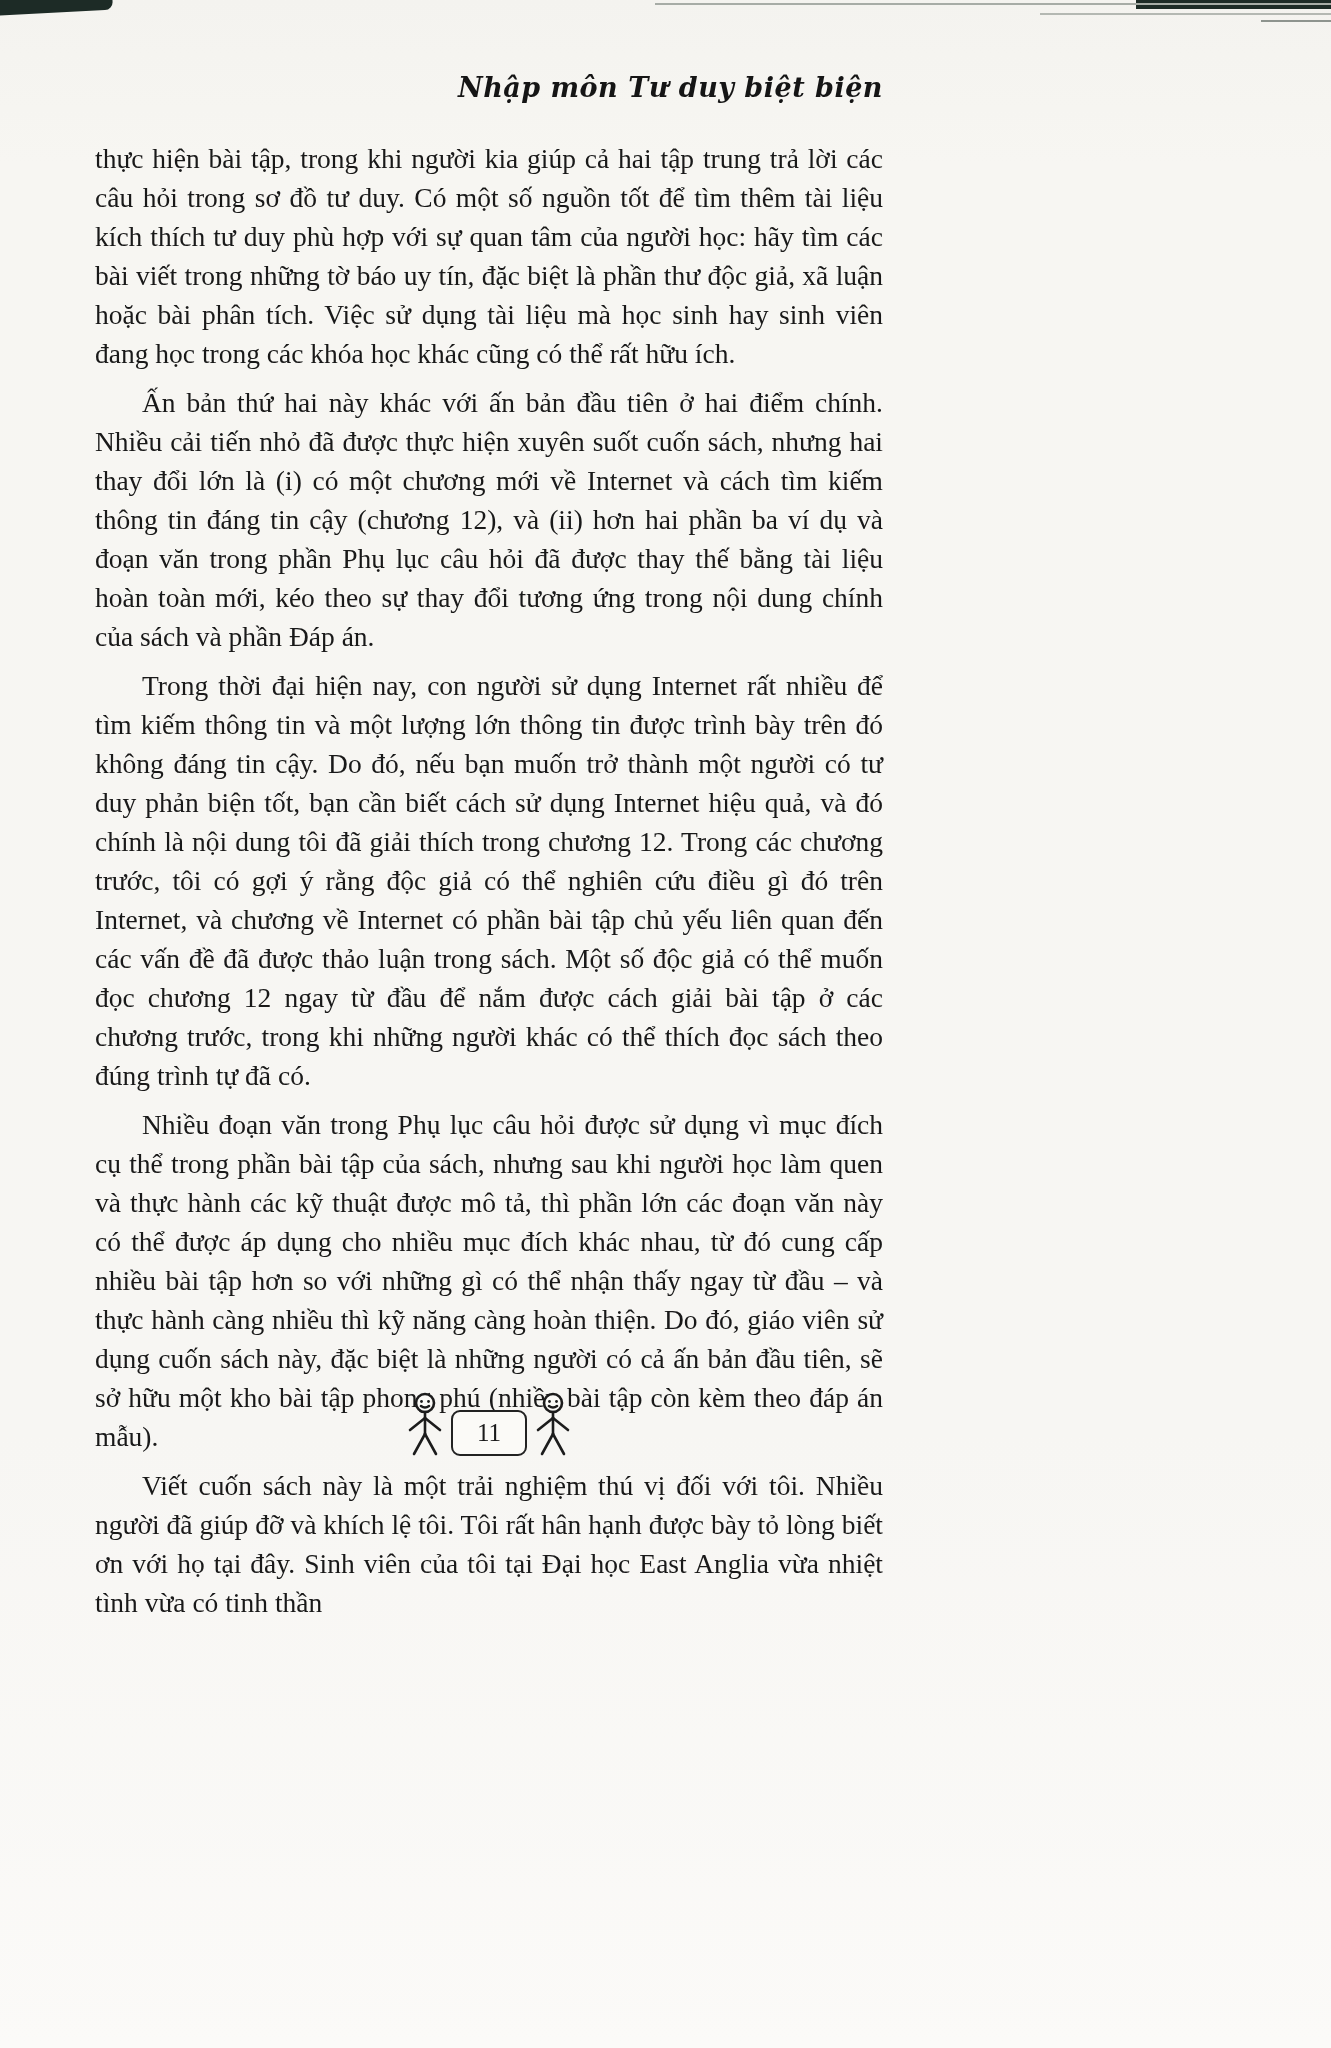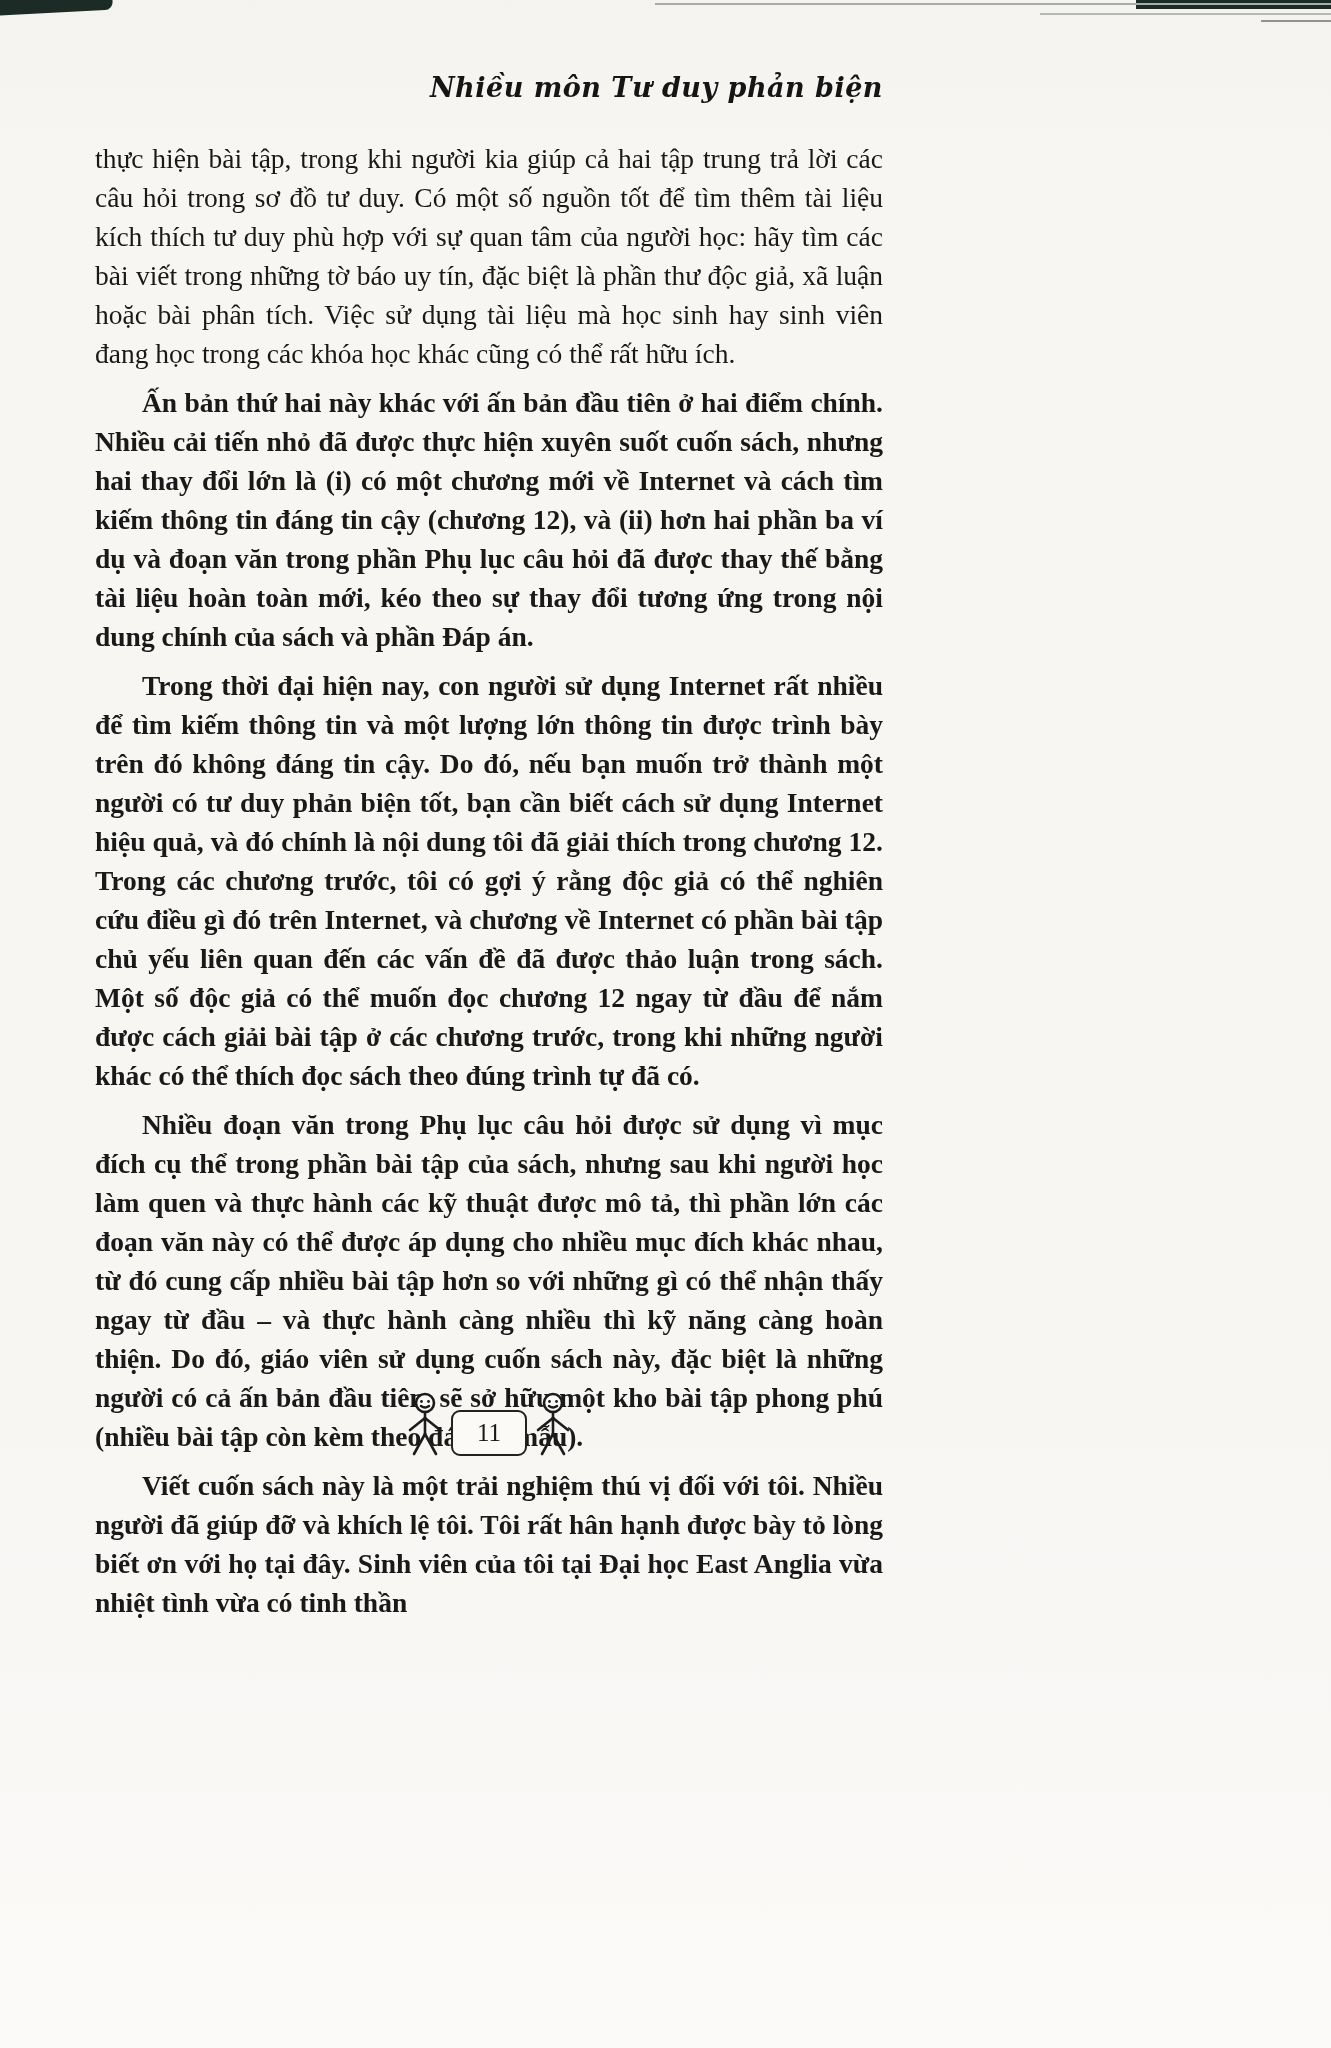--- a/index.html
+++ b/index.html
@@ -77,21 +77,20 @@
     font-size: 27.5px;
     line-height: 39px;
     text-align: justify;
     color: #191919;
   }
   .text-block p {
     margin: 0 0 10px 0;
   }
   .text-block p.indent {
     text-indent: 47px;
-    font-weight: bold;
   }
 
   
   .page-footer {
     position: absolute;
     top: 1392px;
     left: 95px;
     width: 788px;
     display: flex;
     align-items: flex-end;
@@ -123,21 +122,21 @@
 <body>
 
 <div class="sheet">
 
   <div class="artifact-tl"></div>
   <div class="artifact-tr"></div>
   <div class="scanline-1"></div>
   <div class="scanline-2"></div>
   <div class="scanline-3"></div>
 
-  <div class="running-header">Nhiều môn Tư duy phản biện</div>
+  <div class="running-header">Nhập môn Tư duy biệt biện</div>
 
   <div class="text-block">
     <p>thực hiện bài tập, trong khi người kia giúp cả hai tập trung trả lời các câu hỏi trong sơ đồ tư duy. Có một số nguồn tốt để tìm thêm tài liệu kích thích tư duy phù hợp với sự quan tâm của người học: hãy tìm các bài viết trong những tờ báo uy tín, đặc biệt là phần thư độc giả, xã luận hoặc bài phân tích. Việc sử dụng tài liệu mà học sinh hay sinh viên đang học trong các khóa học khác cũng có thể rất hữu ích.</p>
     <p class="indent">Ấn bản thứ hai này khác với ấn bản đầu tiên ở hai điểm chính. Nhiều cải tiến nhỏ đã được thực hiện xuyên suốt cuốn sách, nhưng hai thay đổi lớn là (i) có một chương mới về Internet và cách tìm kiếm thông tin đáng tin cậy (chương 12), và (ii) hơn hai phần ba ví dụ và đoạn văn trong phần Phụ lục câu hỏi đã được thay thế bằng tài liệu hoàn toàn mới, kéo theo sự thay đổi tương ứng trong nội dung chính của sách và phần Đáp án.</p>
     <p class="indent">Trong thời đại hiện nay, con người sử dụng Internet rất nhiều để tìm kiếm thông tin và một lượng lớn thông tin được trình bày trên đó không đáng tin cậy. Do đó, nếu bạn muốn trở thành một người có tư duy phản biện tốt, bạn cần biết cách sử dụng Internet hiệu quả, và đó chính là nội dung tôi đã giải thích trong chương 12. Trong các chương trước, tôi có gợi ý rằng độc giả có thể nghiên cứu điều gì đó trên Internet, và chương về Internet có phần bài tập chủ yếu liên quan đến các vấn đề đã được thảo luận trong sách. Một số độc giả có thể muốn đọc chương 12 ngay từ đầu để nắm được cách giải bài tập ở các chương trước, trong khi những người khác có thể thích đọc sách theo đúng trình tự đã có.</p>
     <p class="indent">Nhiều đoạn văn trong Phụ lục câu hỏi được sử dụng vì mục đích cụ thể trong phần bài tập của sách, nhưng sau khi người học làm quen và thực hành các kỹ thuật được mô tả, thì phần lớn các đoạn văn này có thể được áp dụng cho nhiều mục đích khác nhau, từ đó cung cấp nhiều bài tập hơn so với những gì có thể nhận thấy ngay từ đầu – và thực hành càng nhiều thì kỹ năng càng hoàn thiện. Do đó, giáo viên sử dụng cuốn sách này, đặc biệt là những người có cả ấn bản đầu tiên, sẽ sở hữu một kho bài tập phong phú (nhiều bài tập còn kèm theo đáp án mẫu).</p>
     <p class="indent">Viết cuốn sách này là một trải nghiệm thú vị đối với tôi. Nhiều người đã giúp đỡ và khích lệ tôi. Tôi rất hân hạnh được bày tỏ lòng biết ơn với họ tại đây. Sinh viên của tôi tại Đại học East Anglia vừa nhiệt tình vừa có tinh thần</p>
   </div>
 
   <div class="page-footer">

